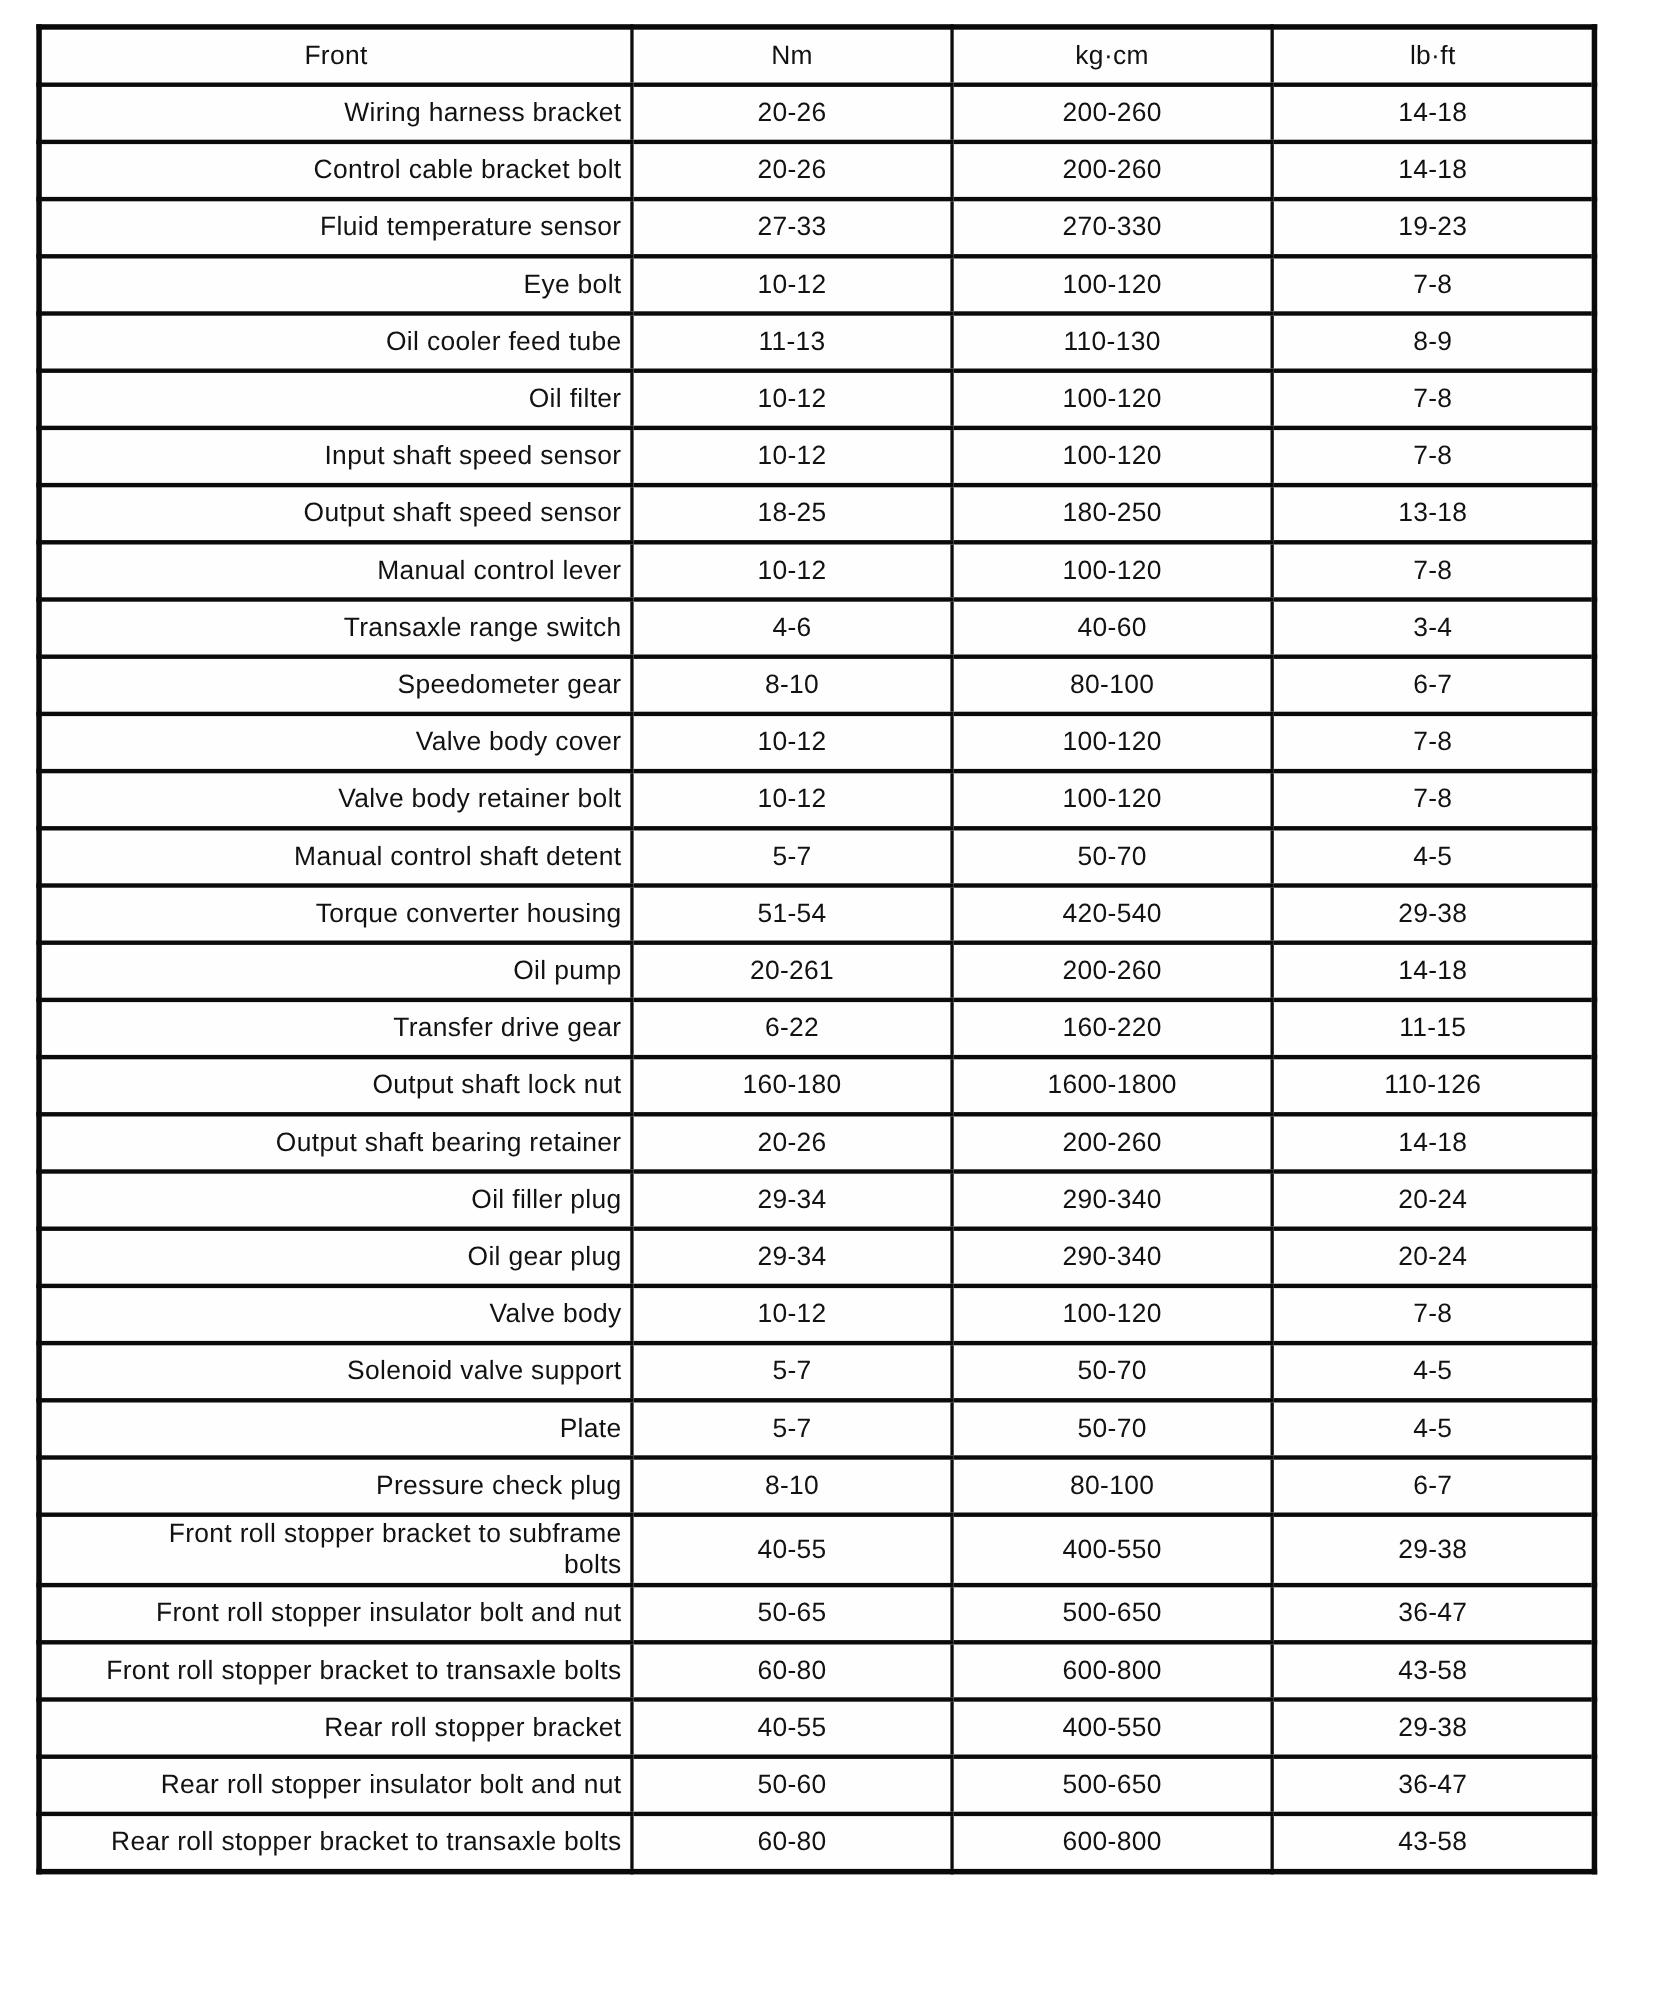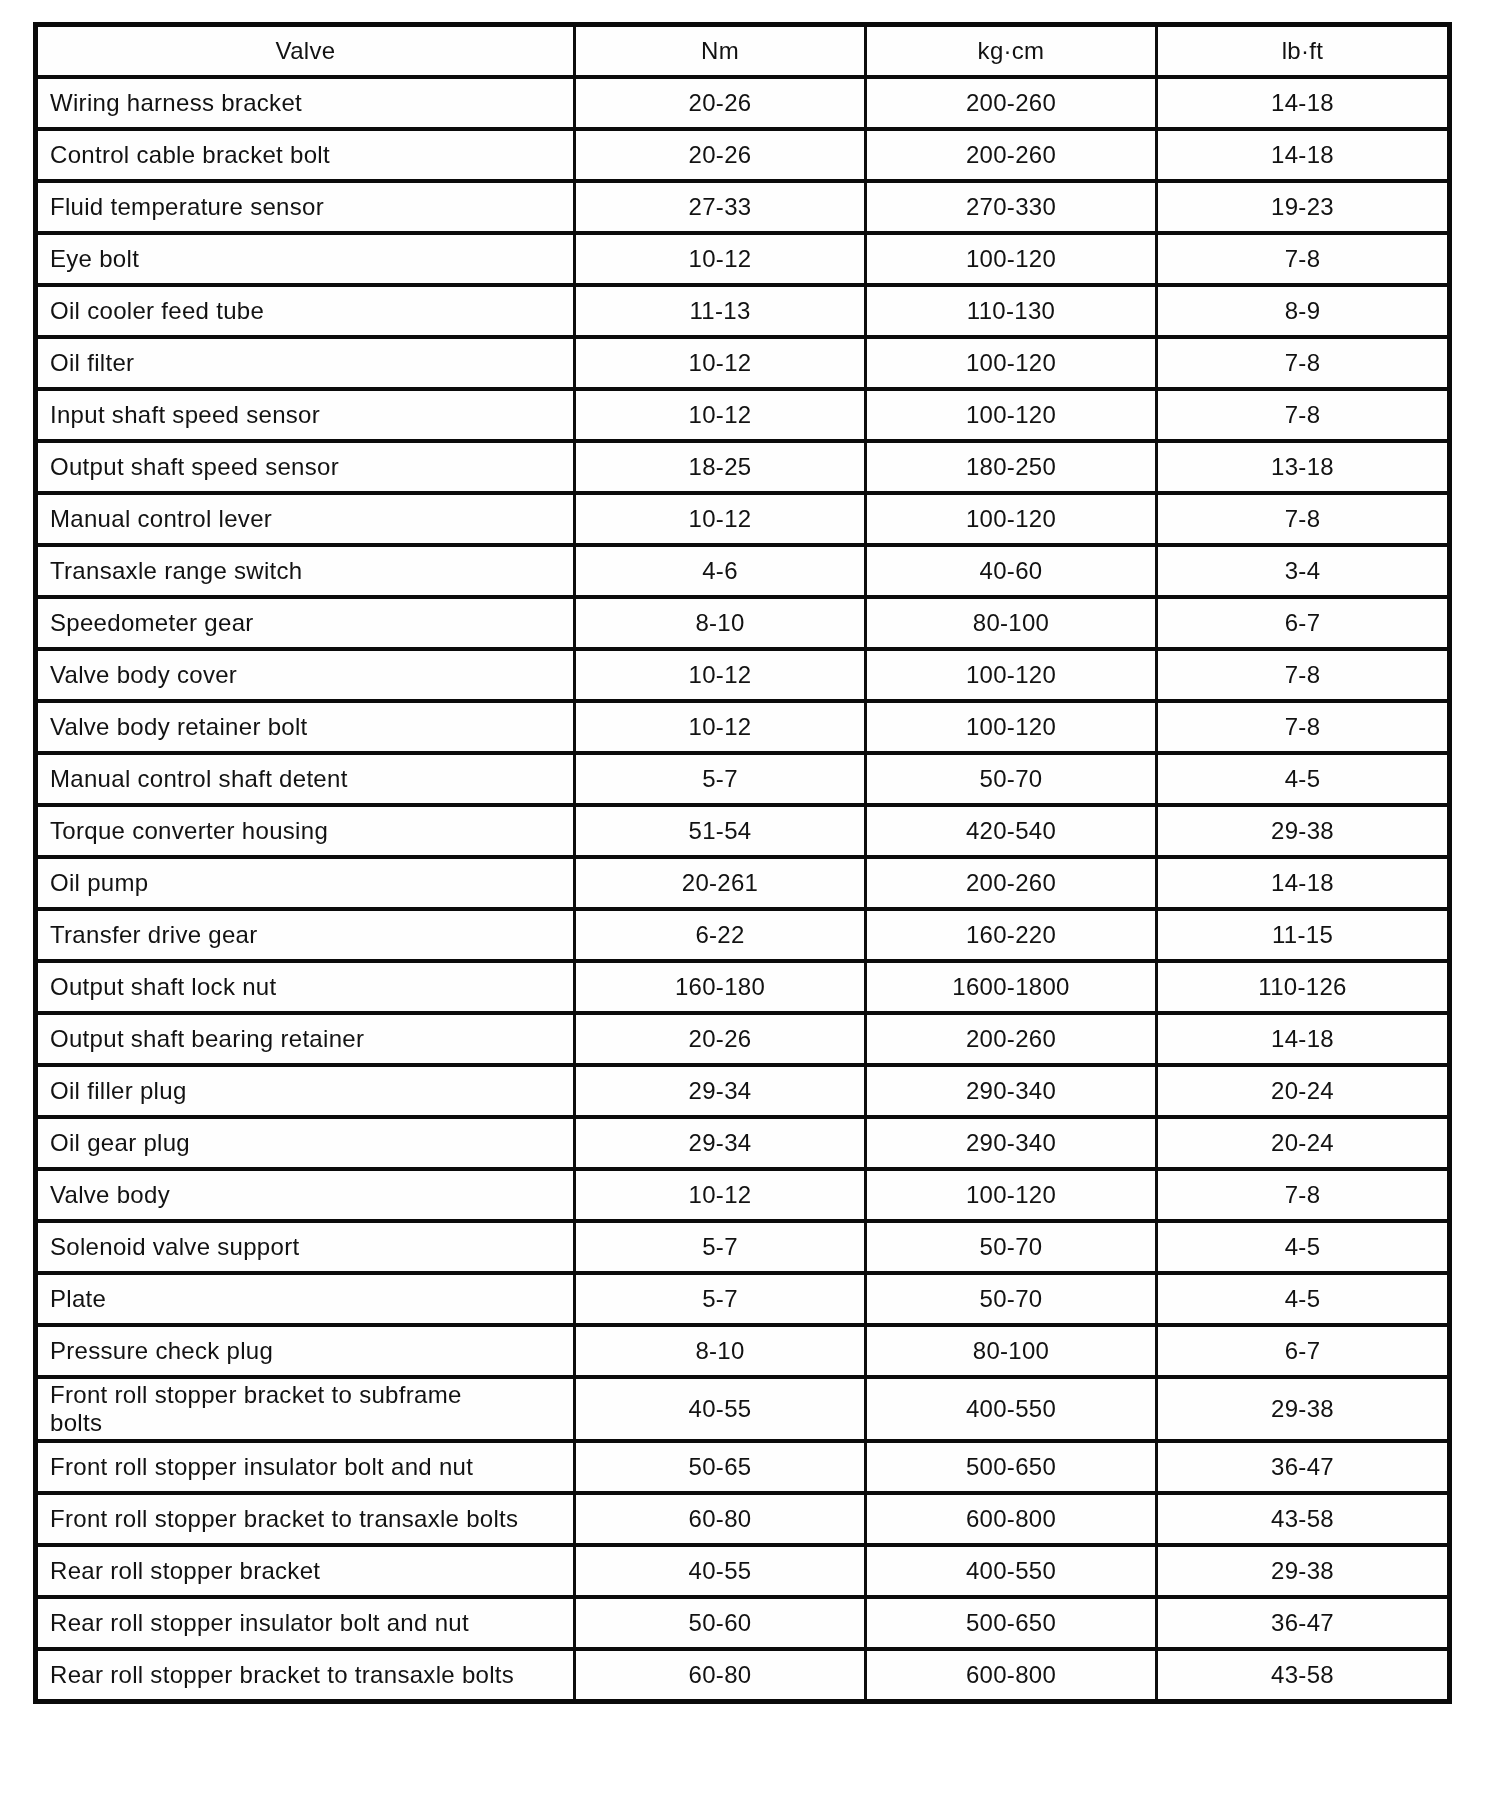--- a/index.html
+++ b/index.html
@@ -42,39 +42,39 @@
     text-align: center;
     vertical-align: middle;
     font-weight: normal;
     letter-spacing: 0.3px;
   }
   
   table.torque-table {
     border: 5px solid #0a0a0a;
   }
   table.torque-table td.item {
-    text-align: left;
+    text-align: right;
     padding-left: 12px;
     white-space: pre-line;
   }
 </style>
 </head>
 <body>
 
 <div class="page">
   <table class="torque-table">
     <colgroup>
       <col class="c-item">
       <col class="c-nm">
       <col class="c-kgcm">
       <col class="c-lbft">
     </colgroup>
     <thead>
       <tr>
-        <th>Valve</th>
+        <th>Front</th>
         <th>Nm</th>
         <th>kg·cm</th>
         <th>lb·ft</th>
       </tr>
     </thead>
     <tbody>
         <tr>
           <td class="item">Wiring harness bracket</td>
           <td>20-26</td>
           <td>200-260</td>

